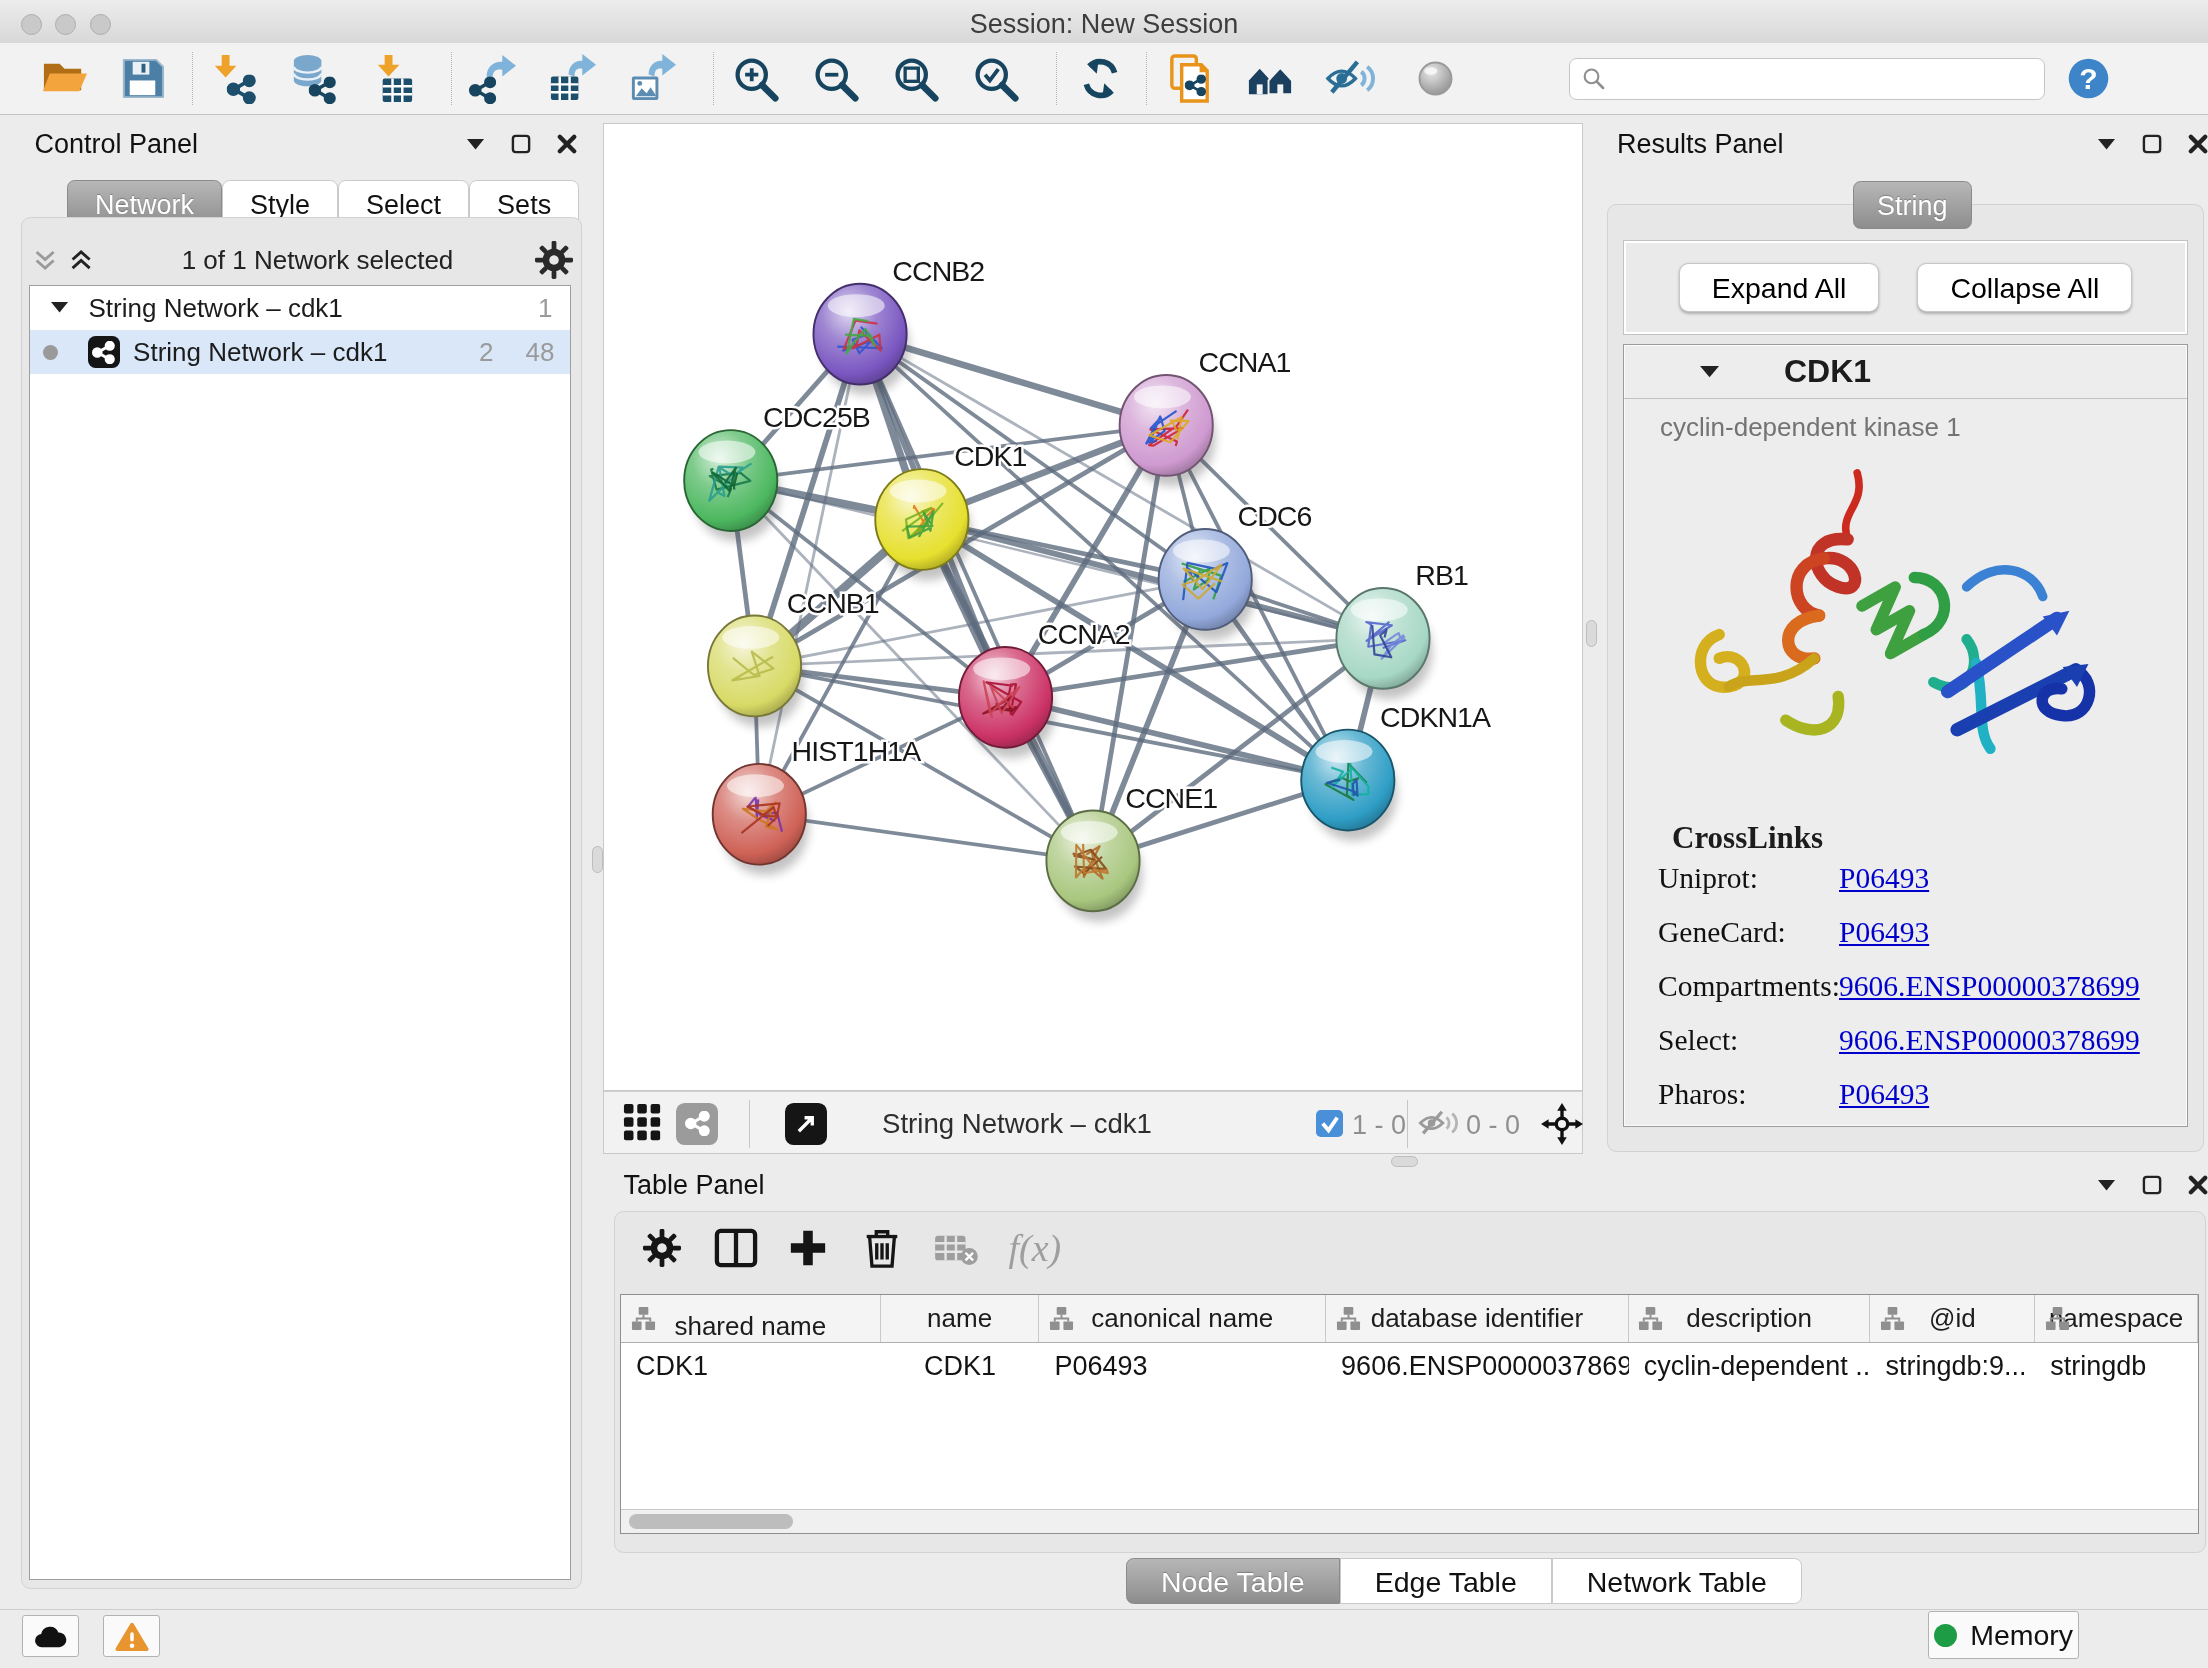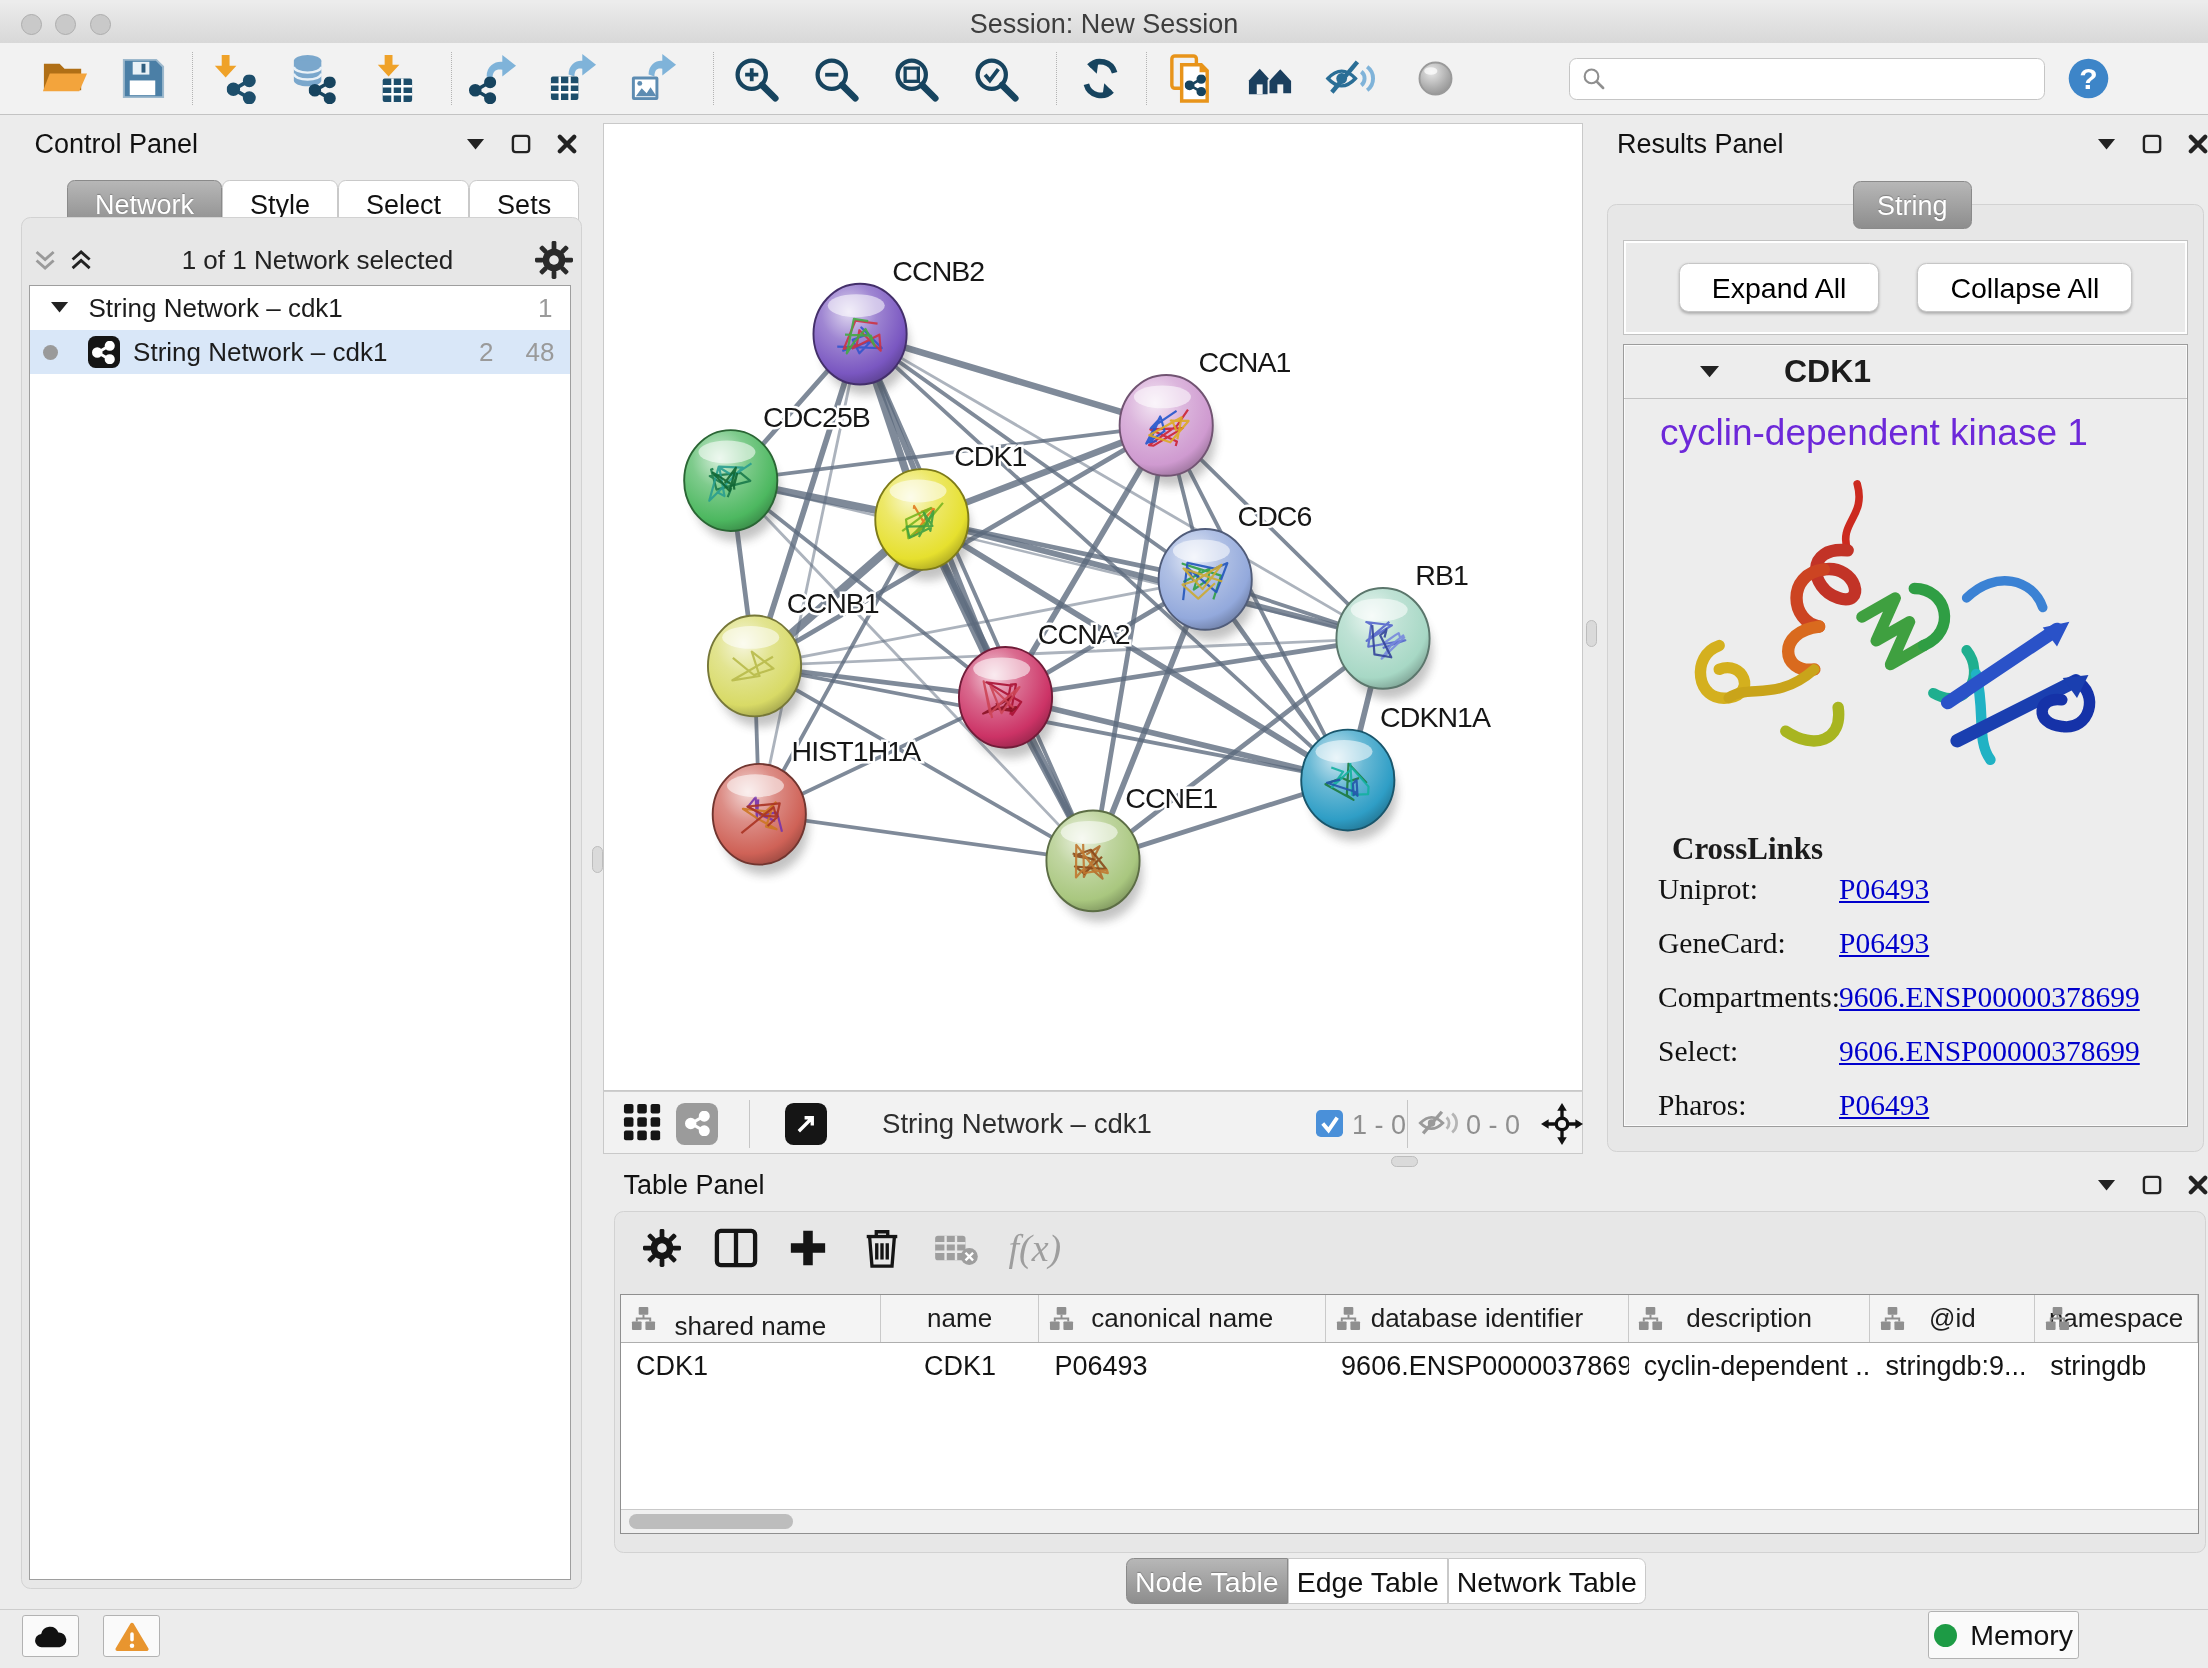--- a/index.html
+++ b/index.html
@@ -47,41 +47,41 @@
   .handle{background:#dadada;border:1px solid #bdbdbd;border-radius:7.6px}
   
   .rp-group{left:1607px;top:204px;width:595px;height:946px}
   .rp-expandbox{left:1623px;top:240px;width:565px;height:95px;background:#eaeaea;border:1.9px solid #c2c2c2;
                 box-shadow:inset 0 0 0 1.9px #fff;box-sizing:border-box;display:flex;align-items:center;justify-content:center;gap:38px}
   .rp-btn{height:49px;line-height:48px;padding:0 32px;background:#fff;border:1px solid #c6c6c6;border-radius:9.5px;
           font-size:28.5px;box-shadow:0 1.9px 2.9px rgba(0,0,0,.25)}
   .rp-entry{left:1623px;top:344px;width:565px;height:783px;background:#ededed;border:1.9px solid #9c9c9c;
             box-shadow:inset 0 0 0 1px #fbfbfb;box-sizing:border-box}
   .rp-ehead{height:53px;border-bottom:1px solid #c2c2c2;display:flex;align-items:center}
-  .rp-desc{font-size:37px;color:#6d28d9;margin:13.3px 0 0 36px}
+  .rp-desc{font-size:26px;color:#737373;margin:13.3px 0 0 36px}
   .xl-title{font-family:"Liberation Serif","DejaVu Serif",serif;font-weight:bold;font-size:31px;margin:17px 0 5.7px 48px}
   .xl-row{display:flex;font-family:"Liberation Serif","DejaVu Serif",serif;font-size:29.5px;margin:0 0 21px 34px}
   .xl-label{width:181px;color:#111}
   .xl-value{color:#0000cc;text-decoration:underline}
   
   .tp-group{left:614px;top:1211px;width:1590px;height:340px}
   .tp-tools{position:absolute;left:637px;top:1223px;display:flex;align-items:center}
   .tp-tools .tbtn{width:49px;height:49px}
   .fx{font-family:"Liberation Serif","DejaVu Serif",serif;font-style:italic;font-size:38px;color:#9e9e9e}
   .ntable{left:620px;top:1294px;width:1579px;height:240px;background:#fff;border:1.9px solid #8f8f8f;box-sizing:border-box}
   .thead{display:flex;height:48px;background:#f4f4f4;border-bottom:1px solid #aeaeae;box-sizing:border-box}
   .th{display:flex;align-items:center;justify-content:center;position:relative;font-size:26px;color:#1c1c1c;
       border-right:1px solid #c9c9c9;box-sizing:border-box;overflow:hidden;white-space:nowrap}
   .th .thico{position:absolute;left:9.5px;top:11.4px}
   .trow{display:flex;height:44px}
   .td{font-size:27px;color:#141414;padding:7.6px 0 0 15px;box-sizing:border-box;overflow:hidden;white-space:nowrap}
   .hscroll{position:absolute;left:0;bottom:0;width:100%;height:24px;background:#f0f0f0;border-top:1px solid #c9c9c9;box-sizing:border-box}
   .hthumb{position:absolute;left:7.6px;top:3.8px;width:164px;height:15px;background:#bdbdbd;border-radius:7.6px}
   .bottom-tabs{left:1126px;top:1558px;display:flex}
-  .bottom-tabs .tabbtn{border-radius:0;height:46px;line-height:46px;font-size:28.5px;padding:0 8px}
+  .bottom-tabs .tabbtn{border-radius:0;height:46px;line-height:46px;font-size:28.5px;padding:0 34px}
   .bottom-tabs .tabbtn:first-child{border-radius:7.6px 0 0 7.6px}
   .bottom-tabs .tabbtn:last-child{border-radius:0 7.6px 7.6px 0}
   
   .statussep{left:0;top:1609px;width:2208px;height:0;border-top:1px solid #cdcdcd}
   .sbtn{position:absolute;background:#fafafa;border:1.9px solid #b2b2b2;border-radius:2.9px;
         display:flex;align-items:center;justify-content:center}
   .memlabel{font-size:28.5px;color:#111;margin-left:13.3px}
   a{cursor:pointer}
 </style>
 </head>

